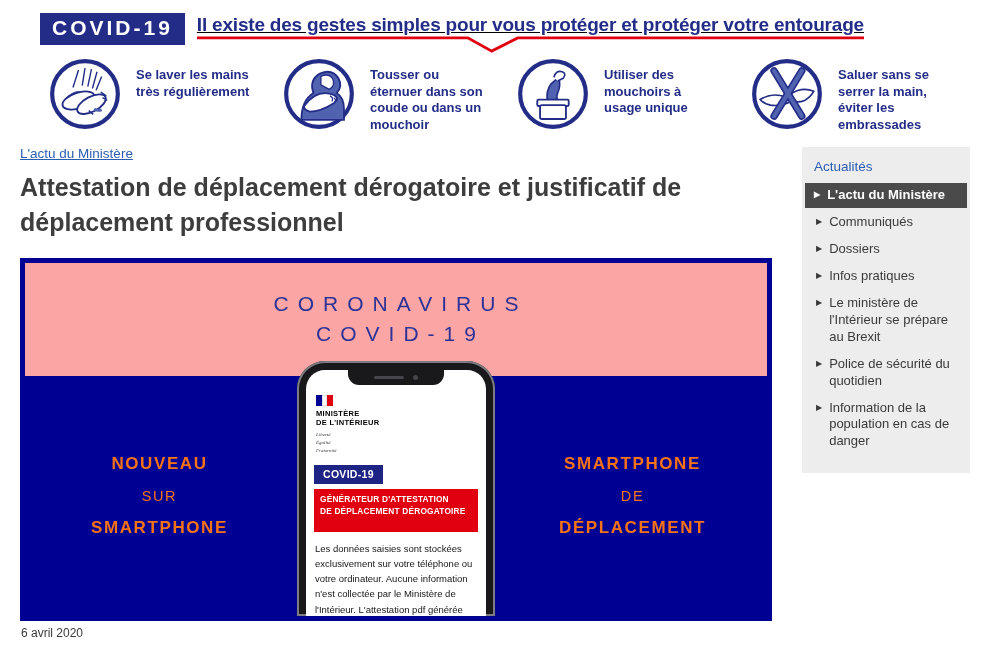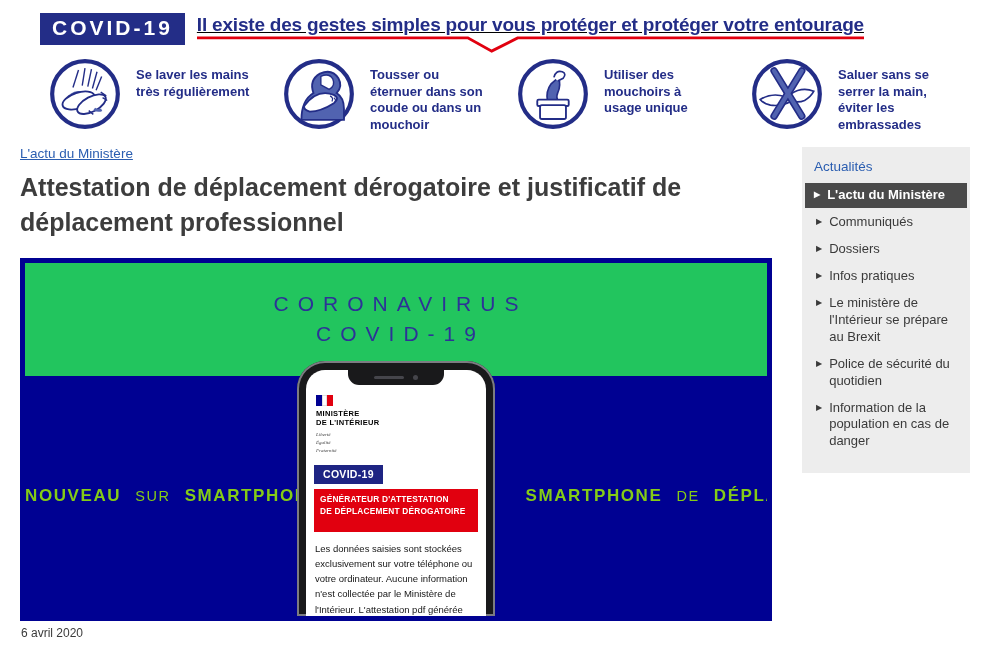--- a/index.html
+++ b/index.html
@@ -26,26 +26,26 @@
   .content { flex:1; min-width:0; }
   .breadcrumb { font-size:13.5px; }
   .breadcrumb a { color:var(--link-blue,#2a5db0); text-decoration:underline; cursor:pointer; }
   .page-title { font-size:25px; color:var(--title-gray,#3d3d3d); line-height:1.42;
                 font-weight:bold; margin:9px 0 17px; }
 
   
   .hero { position:relative; border:5px solid var(--banner-blue,#000192);
           height:363px; overflow:hidden; background:#fff; }
   .hero-top { height:113px; display:flex; flex-direction:column;
-              align-items:center; justify-content:center; background:#22c55e; }
+              align-items:center; justify-content:center; background:#fca5a5; }
   .hero-heading { color:var(--hero-navy,#2d3297); font-size:21px; font-weight:500;
                   letter-spacing:9px; line-height:1.45; text-align:center; text-indent:9px; }
   .hero-bottom { height:240px; background:var(--banner-blue,#000192); display:flex; }
-  .hero-side { flex:1; display:flex; flex-direction:row; align-items:center;
-               justify-content:center; color:#84cc16; gap:14px; }
+  .hero-side { flex:1; display:flex; flex-direction:column; align-items:center;
+               justify-content:center; color:#f97316; gap:14px; }
   .hero-spacer { width:204px; flex:none; }
   .hero-strong { font-weight:bold; font-size:17px; letter-spacing:1.6px; }
   .hero-light  { font-weight:300; font-size:14.5px; letter-spacing:1.6px; }
 
   
   .phone { position:absolute; left:50%; transform:translateX(-50%); top:98px; bottom:0;
            width:198px; background:#19191b; border-radius:28px 28px 0 0; padding:9px 9px 0;
            box-shadow:inset 0 0 0 2px #7c7c82; }
   .screen { background:#fff; height:100%; border-radius:19px 19px 0 0; position:relative;
             padding:25px 8px 0; overflow:hidden; }

